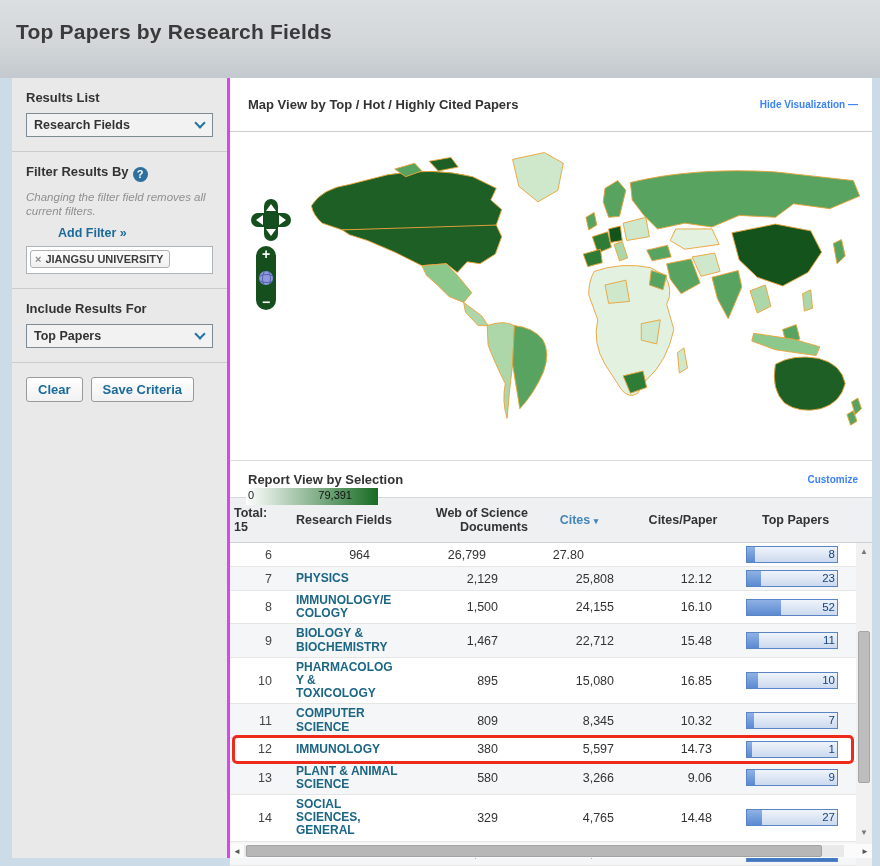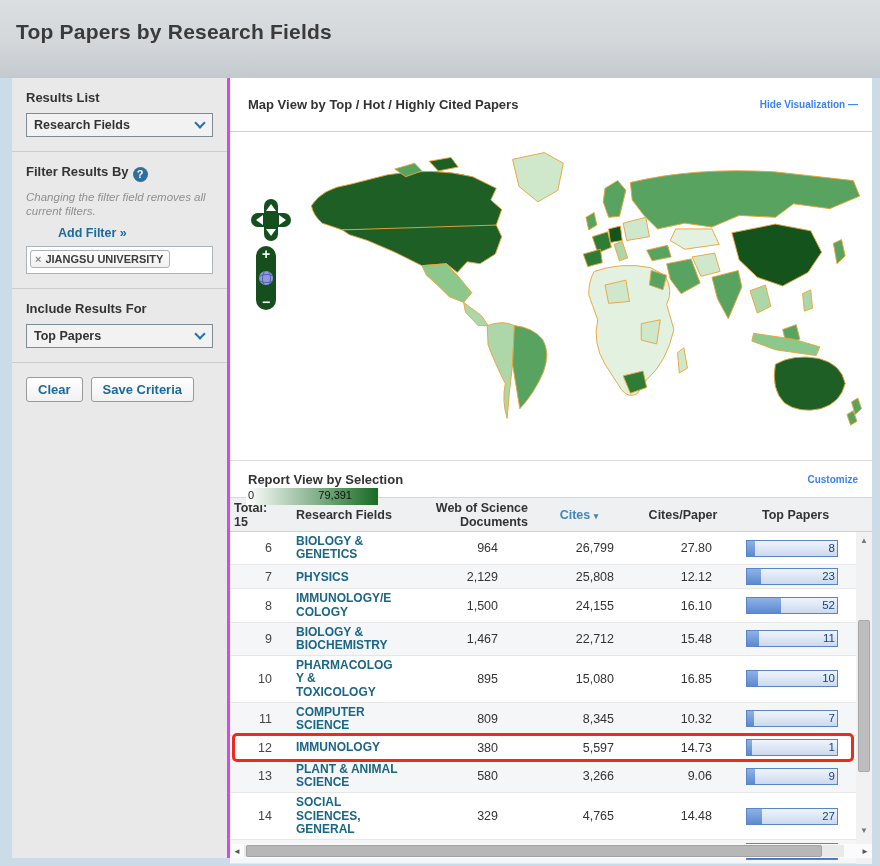--- a/index.html
+++ b/index.html
@@ -88,21 +88,21 @@
   .legend-bar { width:132px; height:17px; }
   .legend-min { position:absolute; left:2px; top:1px; font-size:11px; color:#222; }
   .legend-max { position:absolute; right:26px; top:1px; font-size:11px; color:#111; }
   
   .report-header {
     height:37px; border-top:1px solid #dcdcdc; display:flex; align-items:center; padding:0 14px 0 18px;
   }
   .report-title { font-weight:bold; font-size:13px; color:#333; flex:1; }
   
   .tbl-head {
-    height:35px; background:#eef0f1; border-top:1px solid #d8d8d8; border-bottom:1px solid #d0d0d0;
+    height:46px; background:#eef0f1; border-top:1px solid #d8d8d8; border-bottom:1px solid #d0d0d0;
     display:flex; align-items:center; font-size:12.5px; font-weight:bold; color:#333;
   }
   .col-rank { width:52px; text-align:left; padding-left:4px; }
   .col-field { width:128px; padding-left:14px; }
   .col-docs { width:118px; text-align:right; }
   .col-cites { width:102px; text-align:center; }
   .col-cpp { width:106px; text-align:center; }
   .col-top { flex:1; padding-left:26px; }
   .cites-sort { color:#4586b8; cursor:pointer; }
   .sort-arrow { font-size:9px; color:#4586b8; }
@@ -315,21 +315,20 @@
         <span class="sort-arrow">▾</span>
       </div>
       <div class="col-cpp">Cites/Paper</div>
       <div class="col-top">Top Papers</div>
     </div>
 
     <div class="tbl-body">
       <div class="rows" id="rows">
           <div class="tr">
             <div class="td-rank">6</div>
-            <div class="td-field"><span class="field-link">BIOLOGY &amp; GENETICS</span></div>
             <div class="td-docs">964</div>
             <div class="td-cites">26,799</div>
             <div class="td-cpp">27.80</div>
             <div class="td-top">
               <div class="bar">
                 <div class="bar-fill" style="width: 9%;"></div>
                 <span class="bar-num">8</span>
               </div>
             </div>
           </div>

